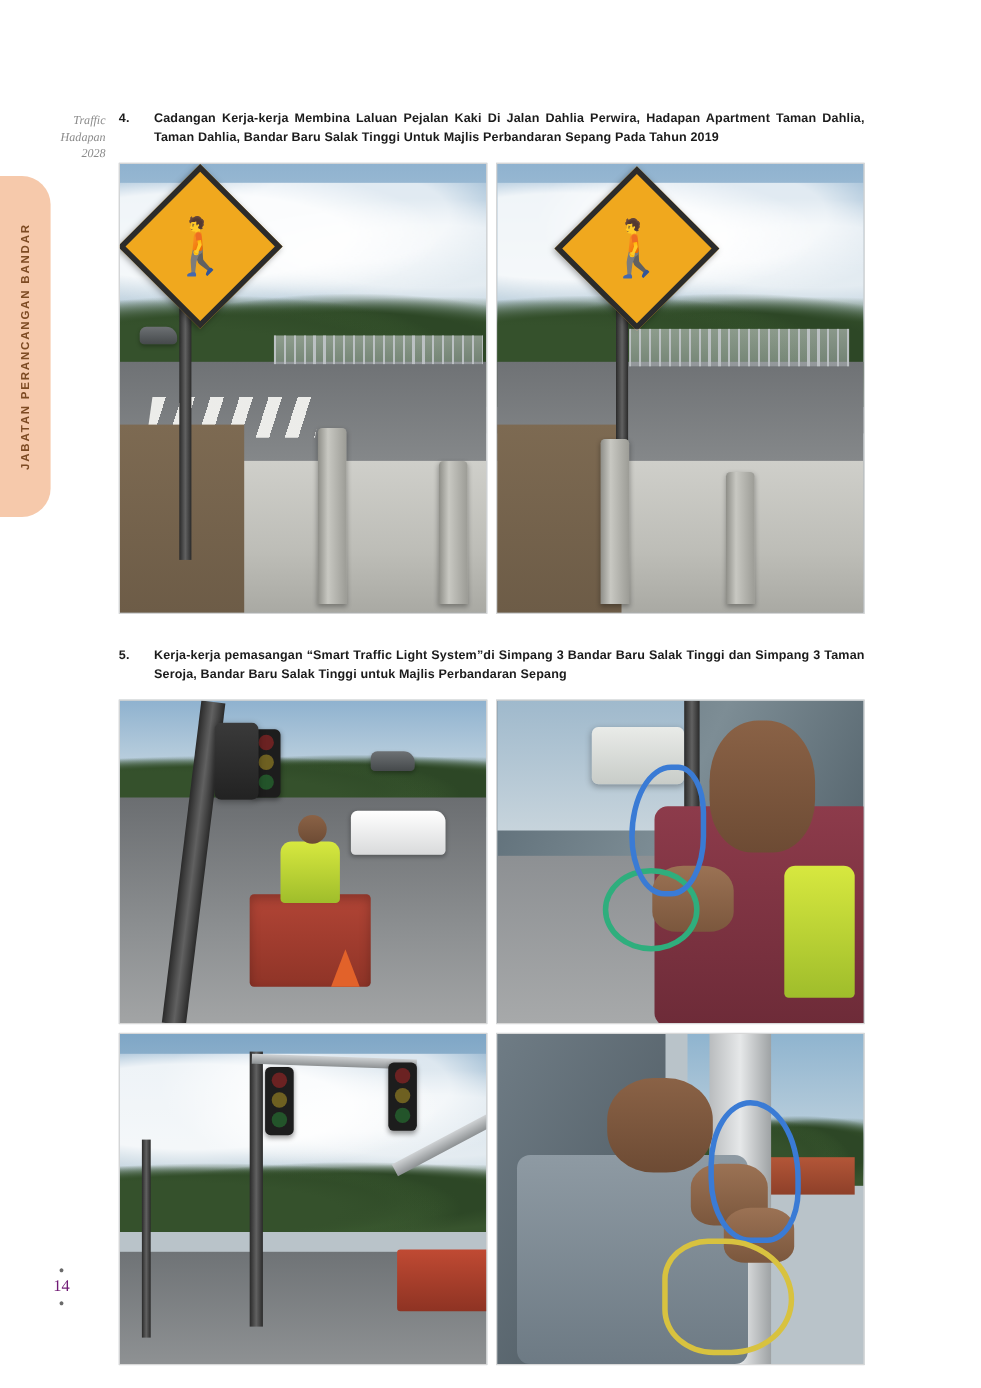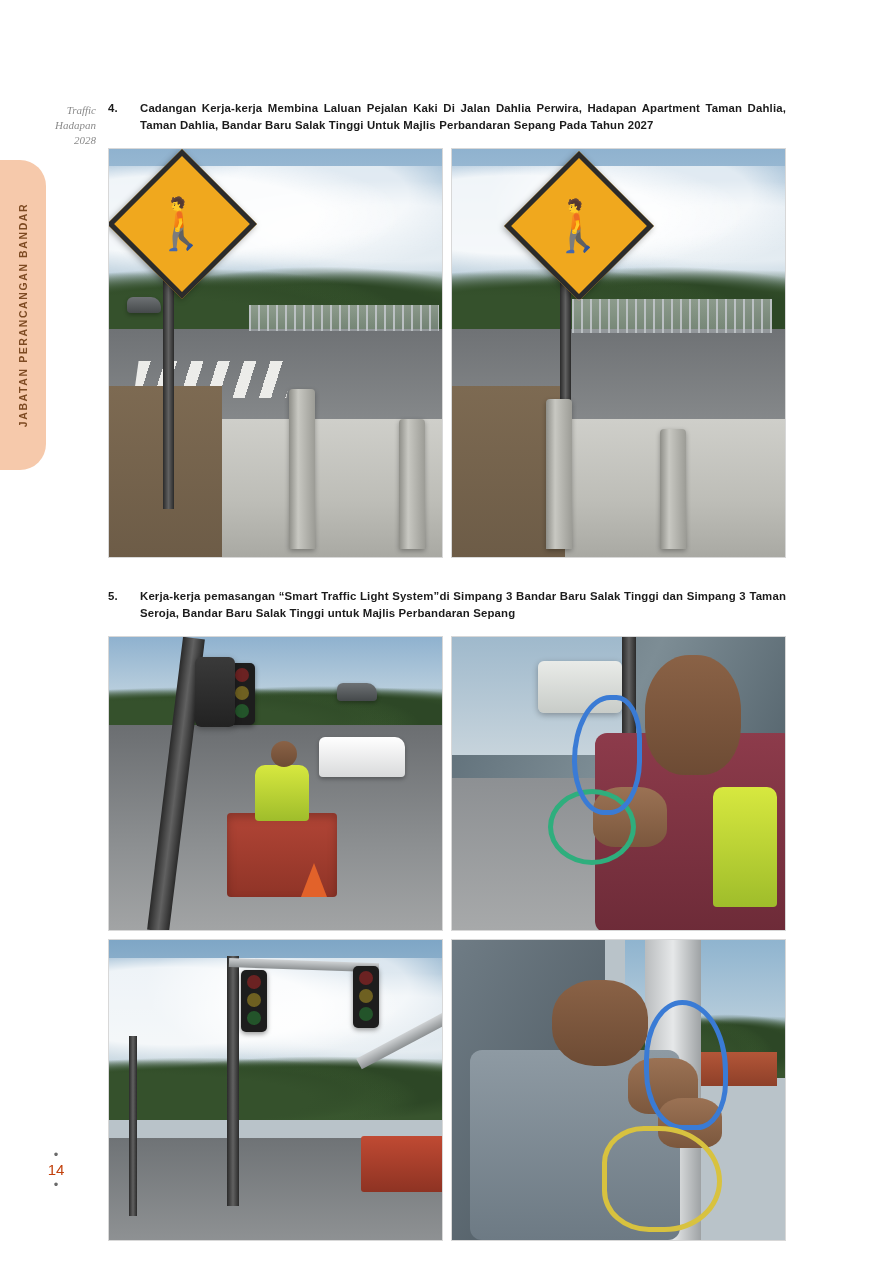--- a/index.html
+++ b/index.html
@@ -65,24 +65,24 @@
     color: #5f5f5f;
   }
   .folio .dot {
     display: block;
     font-size: 13px;
     line-height: 10px;
     color: #6a6a6a;
   }
   .folio .num {
     display: block;
-    font-family: Liberation Sans, sans-serif;
+    font-family: Liberation Serif, serif;
     font-size: 15px;
     line-height: 20px;
-    color: #c2410c;
+    color: #701a75;
   }
 
   
   .content {
     position: absolute;
     left: 108px;
     top: 100px;
     width: 678px;
   }
 
@@ -328,21 +328,21 @@
   <div class="folio">
     <span class="dot">•</span>
     <span class="num">14</span>
     <span class="dot">•</span>
   </div>
 
   <div class="content">
 
     <div class="item">
       <div class="item-num">4.</div>
-      <div class="item-text">Cadangan Kerja-kerja Membina Laluan Pejalan Kaki Di Jalan Dahlia Perwira, Hadapan Apartment Taman Dahlia, Taman Dahlia, Bandar Baru Salak Tinggi Untuk Majlis Perbandaran Sepang Pada Tahun 2027</div>
+      <div class="item-text">Cadangan Kerja-kerja Membina Laluan Pejalan Kaki Di Jalan Dahlia Perwira, Hadapan Apartment Taman Dahlia, Taman Dahlia, Bandar Baru Salak Tinggi Untuk Majlis Perbandaran Sepang Pada Tahun 2019</div>
     </div>
 
     <div class="figure-grid grid-2 block-4">
 
       <div class="photo h-410">
         <div class="sky"></div>
         <div class="clouds"></div>
         <div class="treeline"></div>
         <div class="road-far"></div>
         <div class="road"></div>

